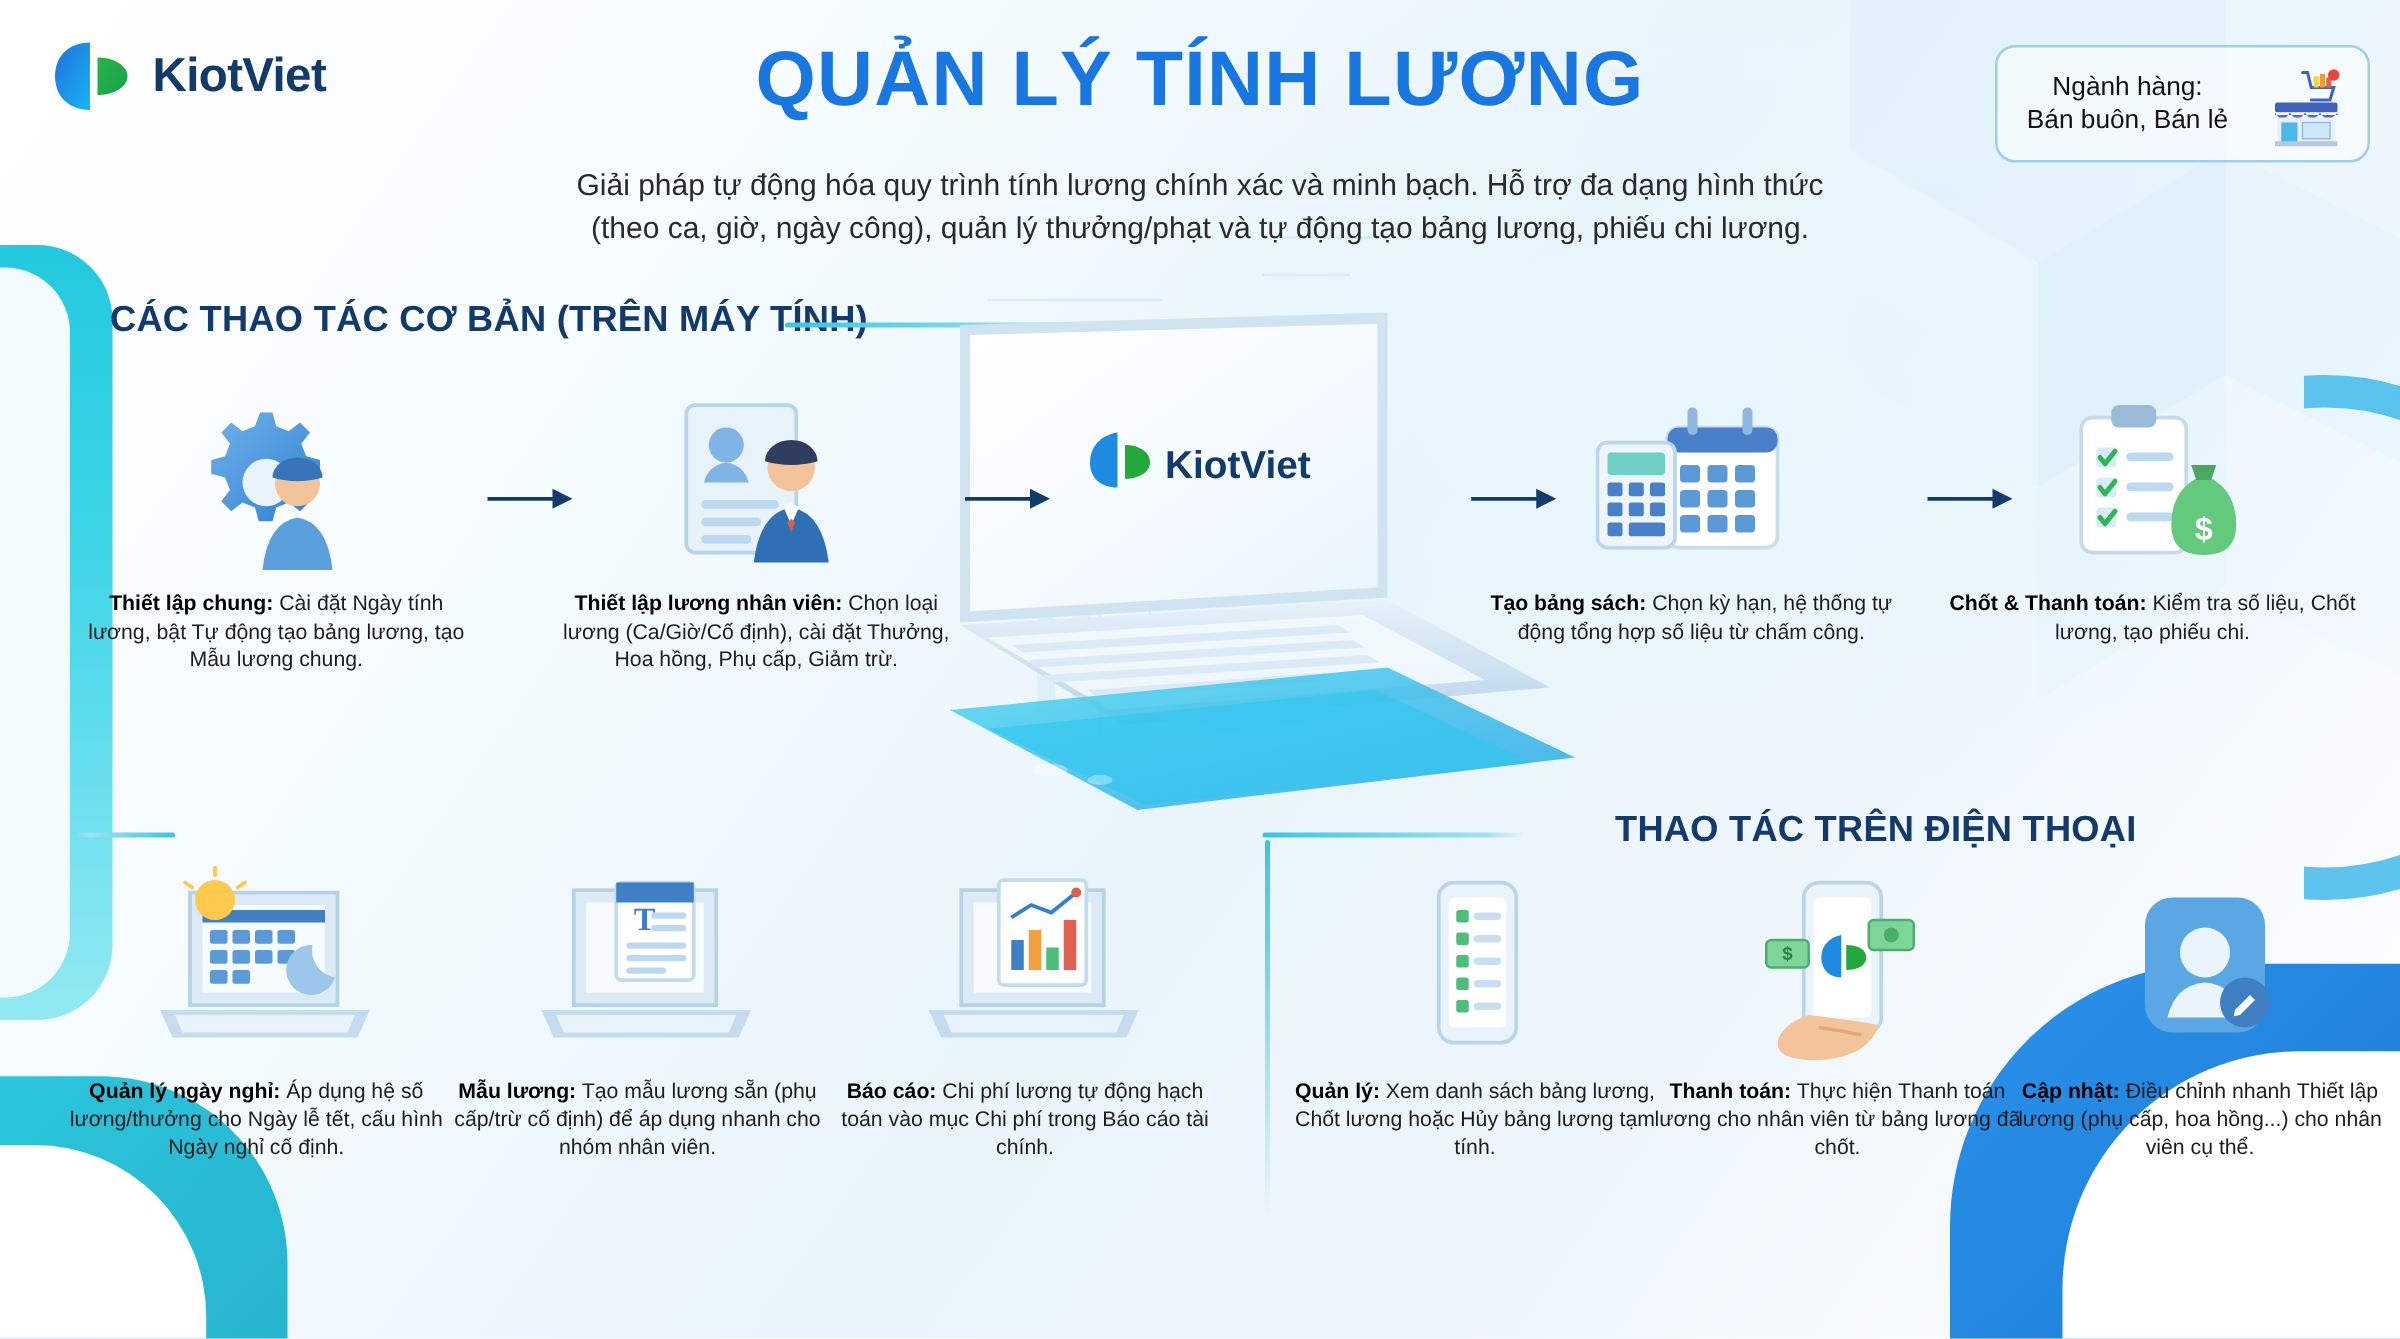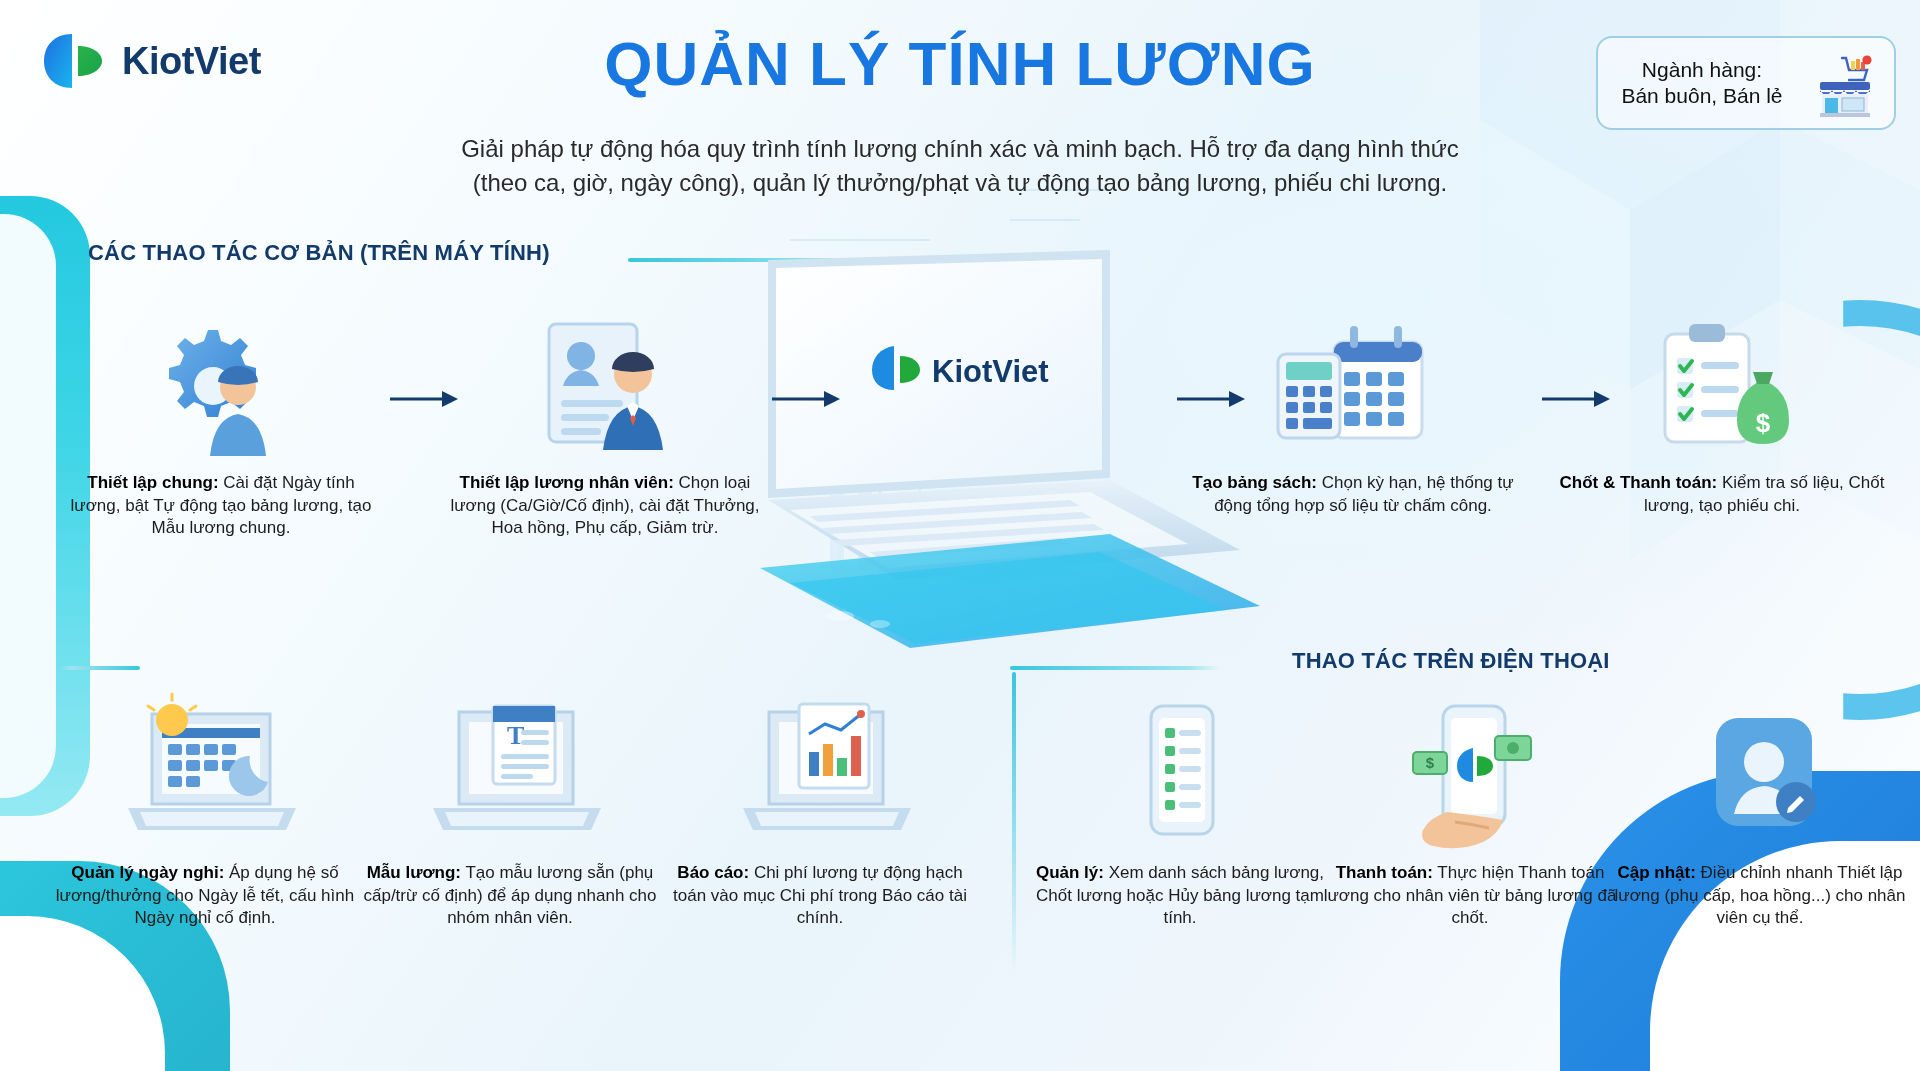--- a/index.html
+++ b/index.html
@@ -78,21 +78,21 @@
     display:flex; align-items:center; gap:24px;
     border:2px solid #9fcfe6; border-radius:16px;
     background:rgba(255,255,255,.55);
     padding:8px 12px 8px 22px; min-width:300px;
   }
   .badge-text { font-size:21px; line-height:1.22; color:#111; text-align:center; flex:1; }
   .badge-icon { width:74px; height:74px; flex:0 0 74px; }
 
   
   .sec-head {
-    position:absolute; font-size:22px; font-weight:700; color:#123a6b;
+    position:absolute; font-size:29px; font-weight:700; color:#123a6b;
     letter-spacing:.2px; white-space:nowrap;text-align:right;
   }
   .sec-rule {
     position:absolute; height:4px; border-radius:2px;
     background:linear-gradient(90deg,#39c6de,#9fe3ef 85%, rgba(159,227,239,0));
   }
 
   
   .card { position:absolute; text-align:center; }
   .card .art { height:150px; display:flex; align-items:flex-end; justify-content:center; }

